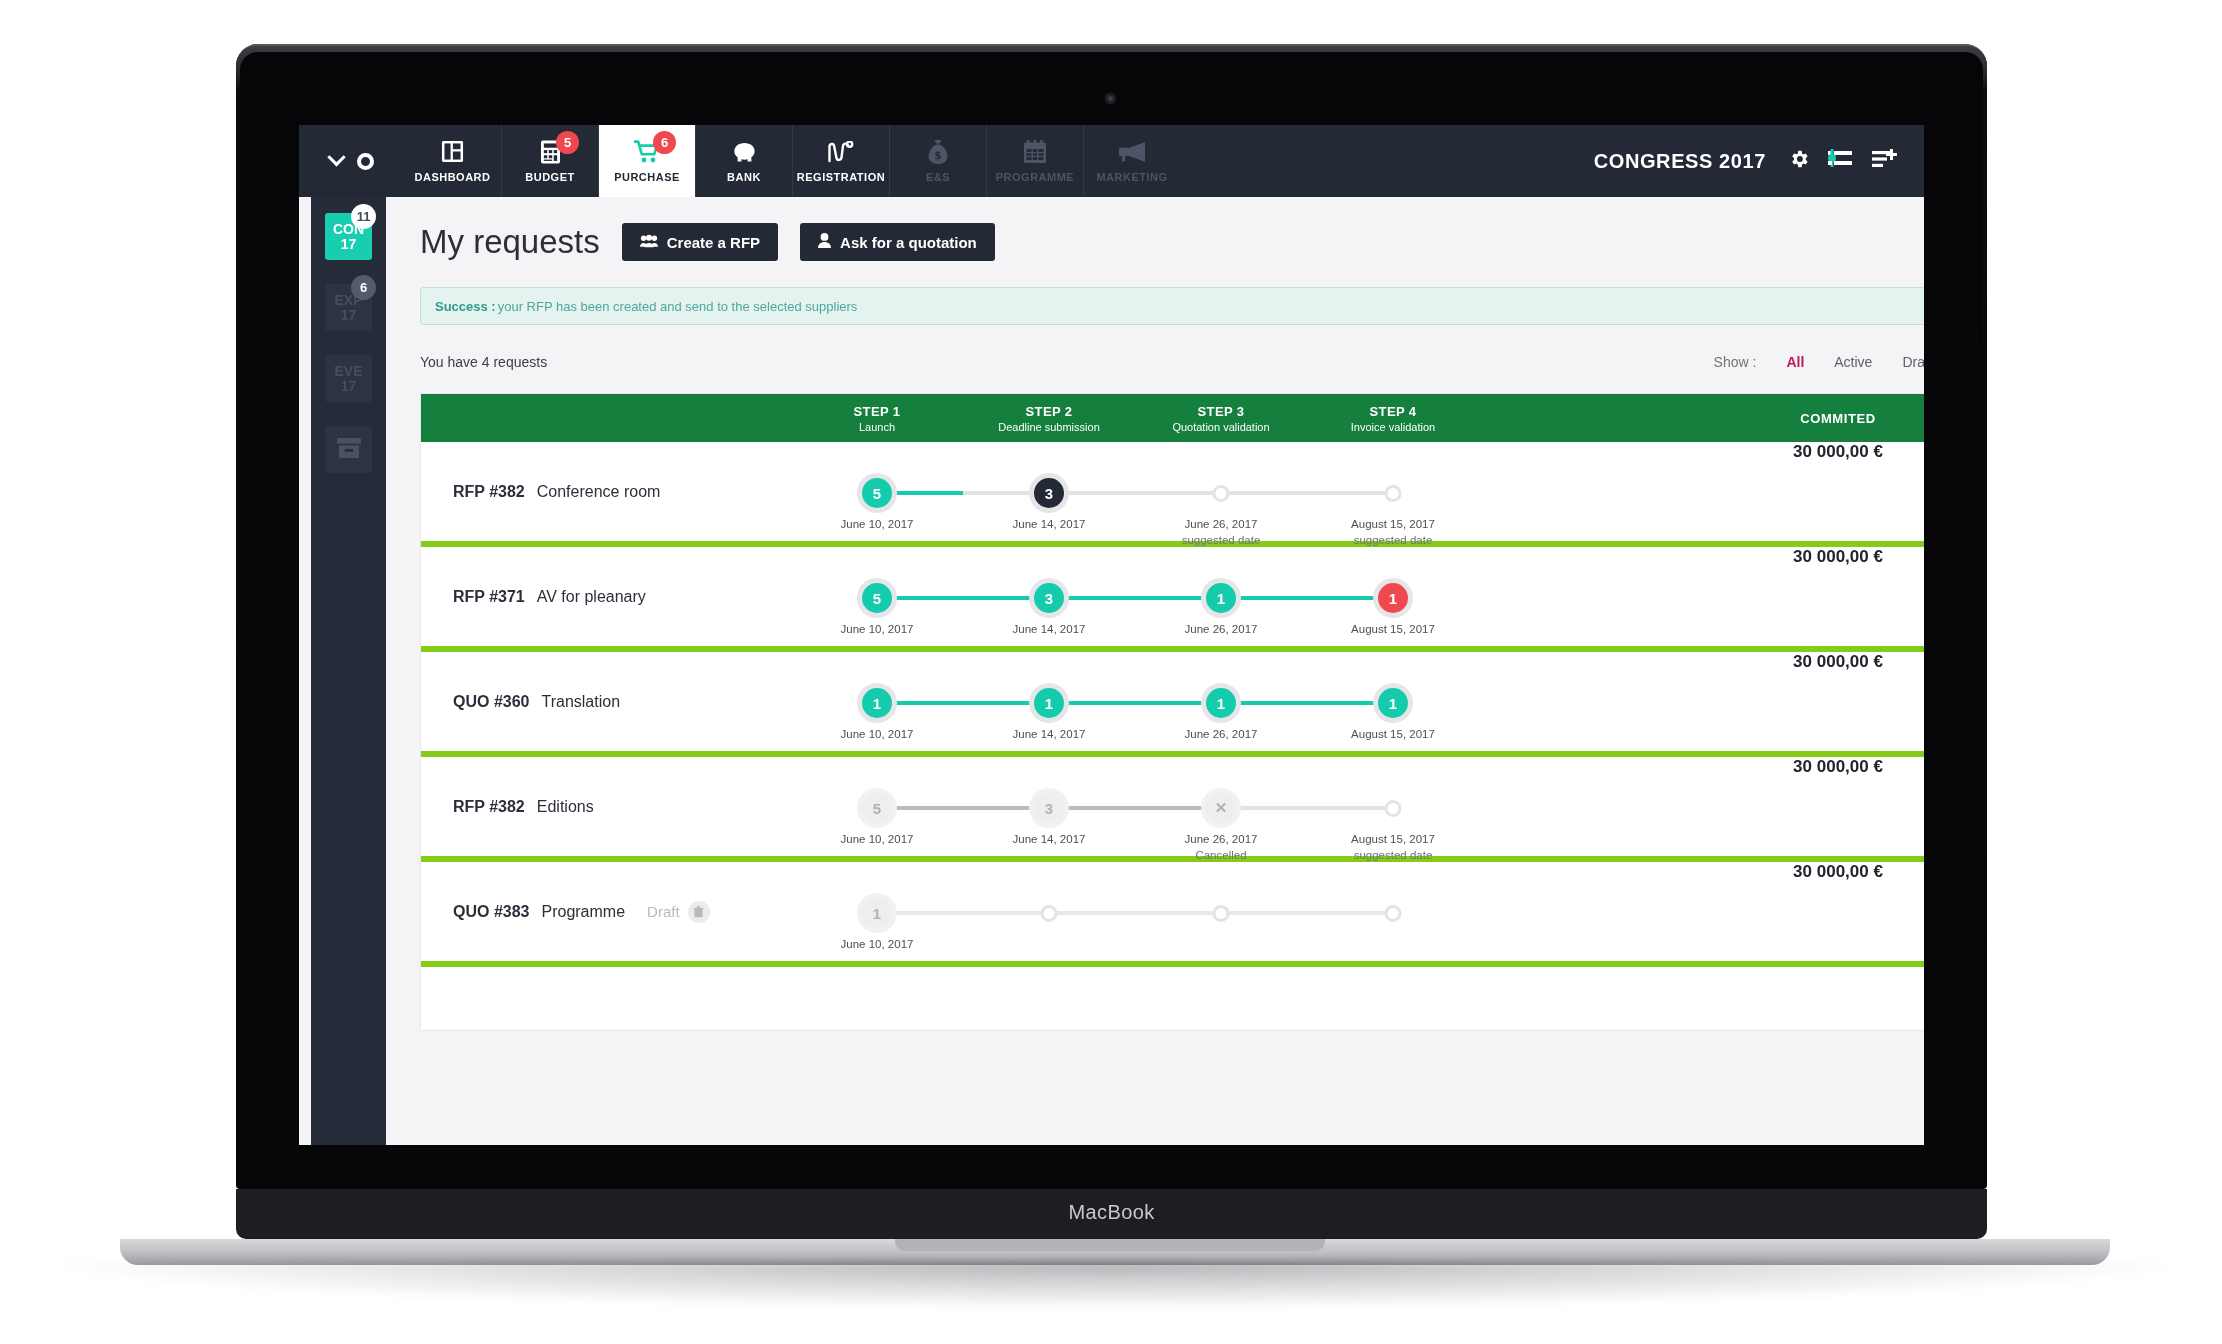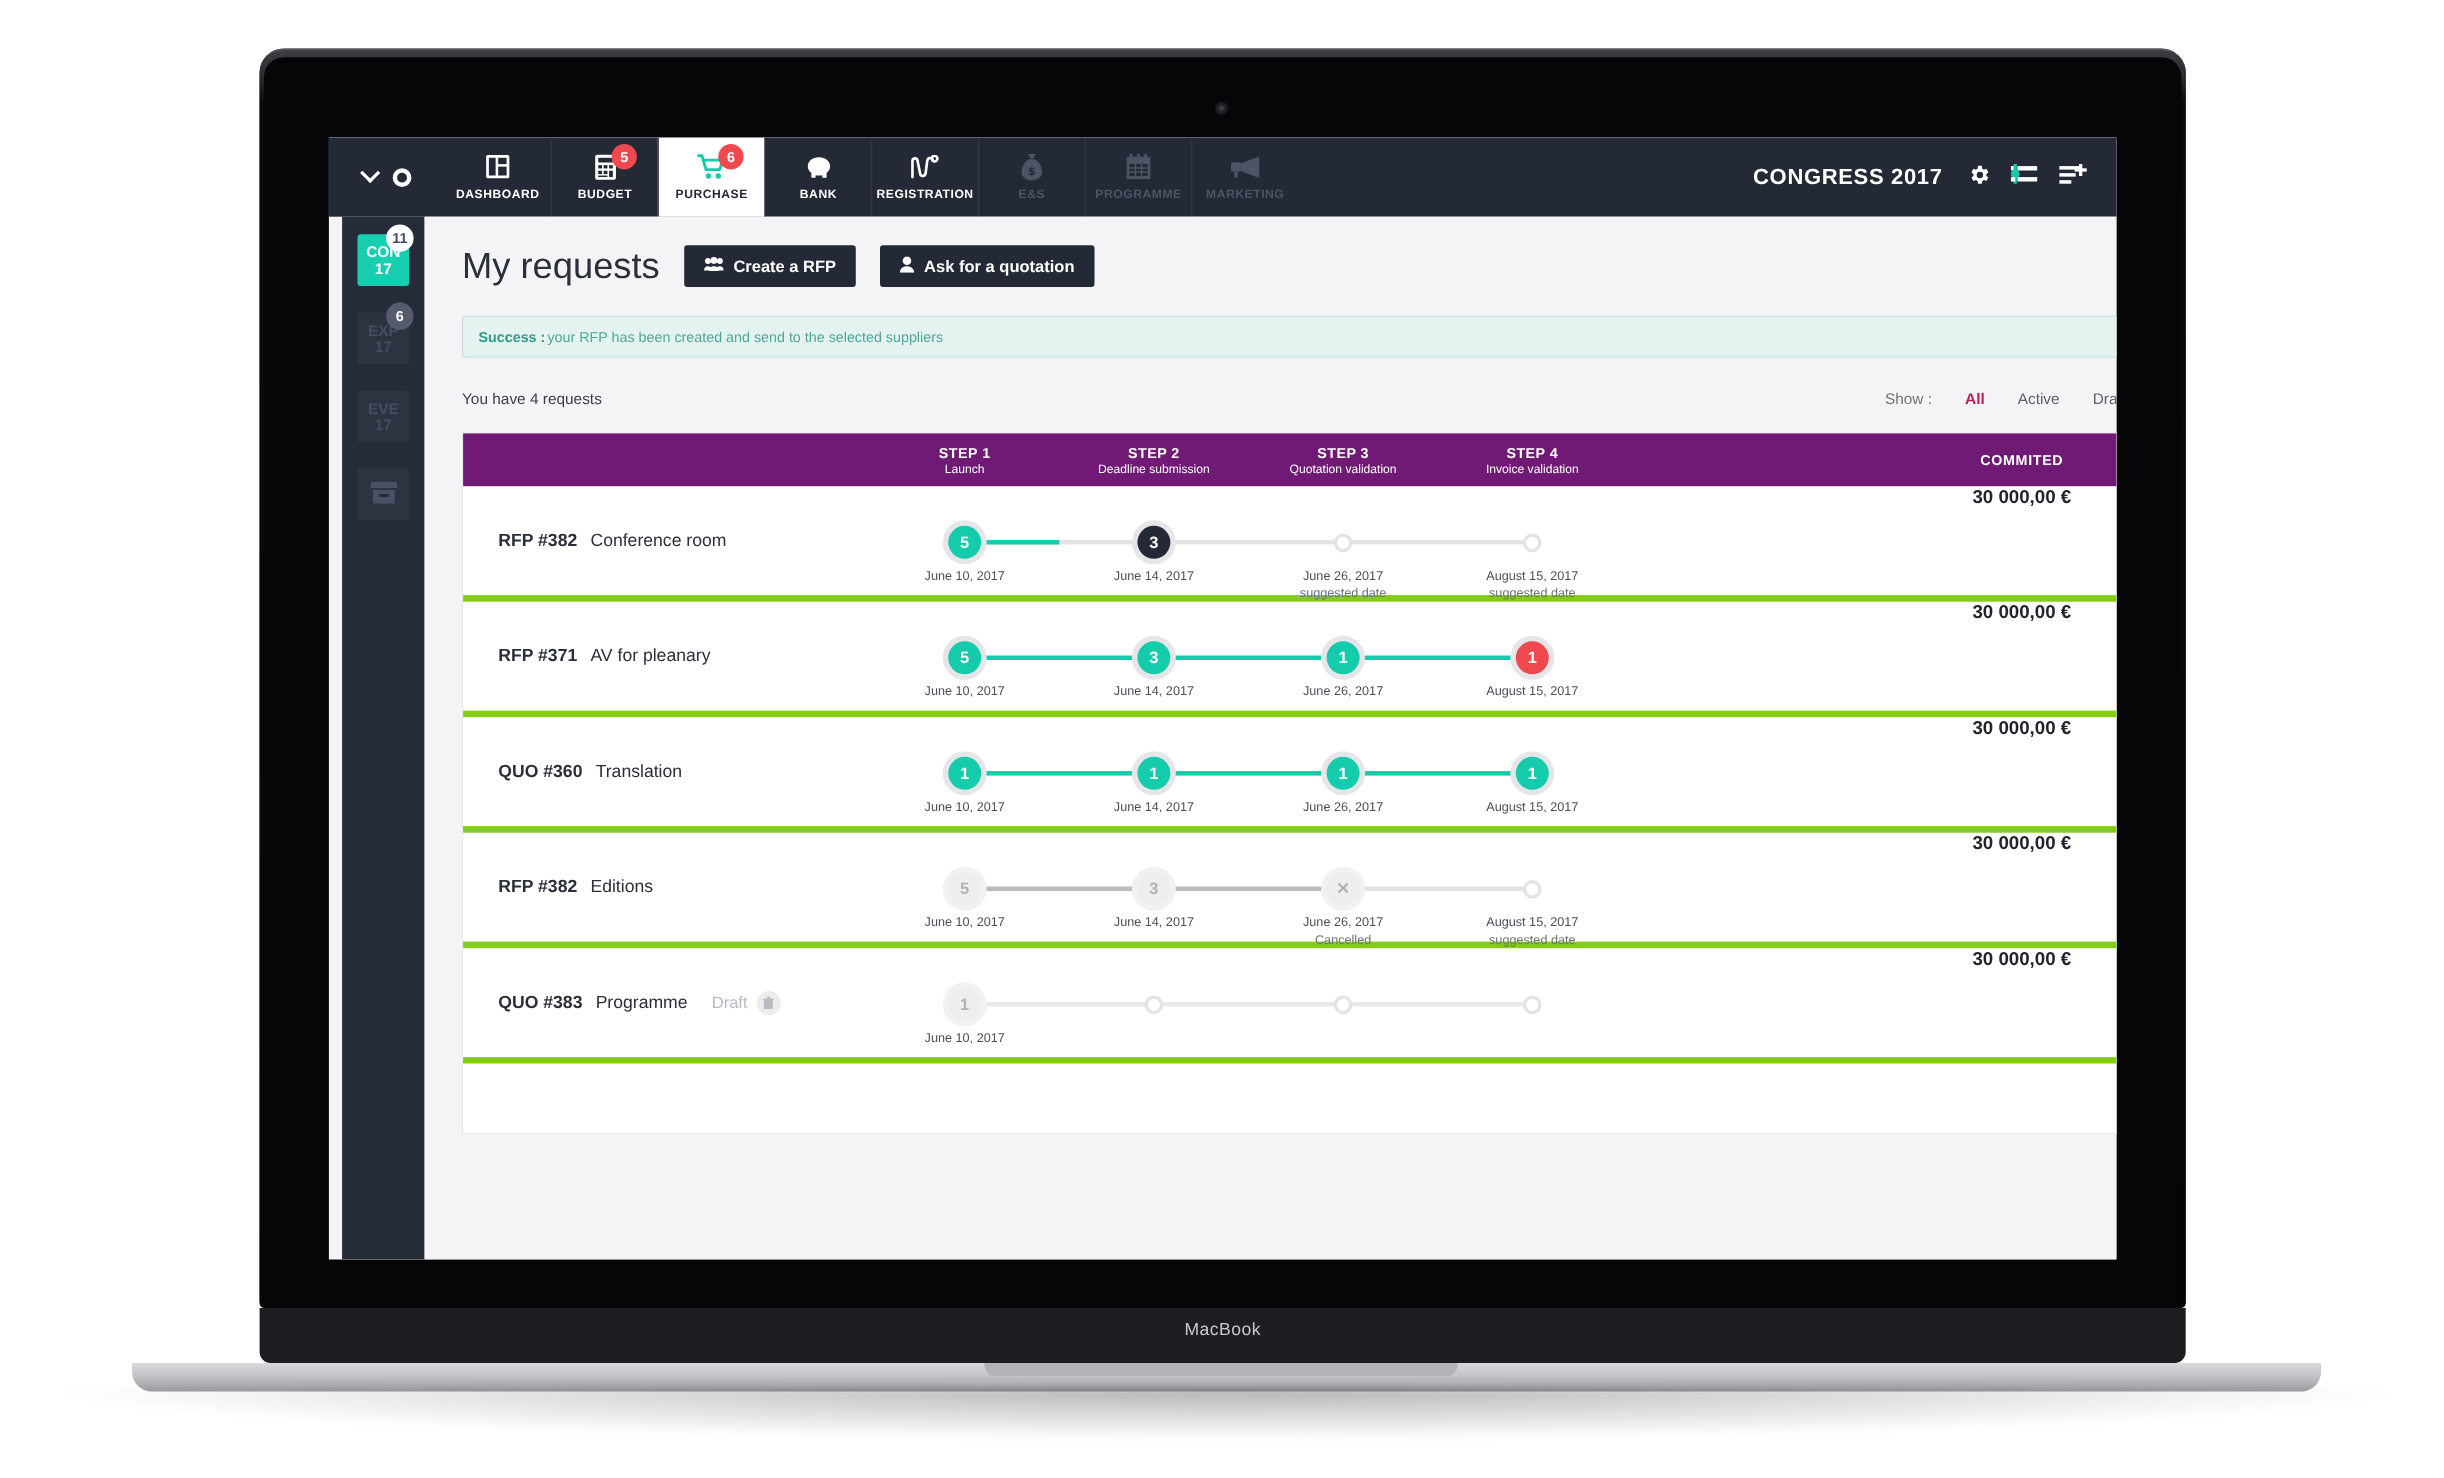--- a/index.html
+++ b/index.html
@@ -60,21 +60,21 @@
   .laptop-base {
     position: absolute;
     left: 236px; top: 1189px;
     width: 1751px; height: 50px;
     background: #1d1e21;
     border-radius: 0 0 10px 10px;
   }
   .base-label {
     position:absolute; left:0; top:12px; width:100%;
     text-align:center; color:#c8c9cc;
-    font-size: 16px; letter-spacing: 0.4px;
+    font-size: 20px; letter-spacing: 0.4px;
     font-family: "Liberation Sans", sans-serif;
   }
   .base-foot {
     position:absolute; left:120px; top:1239px; width:1990px; height:26px;
     background: linear-gradient(180deg,#d9d9dc 0%, #c2c3c6 45%, #9d9ea2 100%);
     border-radius: 0 0 18px 18px;
   }
   .base-notch {
     position:absolute; left:895px; top:1239px; width:430px; height:12px;
     background:#b2b3b7; border-radius: 0 0 10px 10px;
@@ -215,21 +215,21 @@
   .search input::placeholder { color:#a9acb4; }
   .search-icon { position:absolute; right:7px; top:6px; }
 
   .card {
     margin:16px 34px 0 34px;
     background:#ffffff;
     border:1px solid #e7e7ea;
     border-bottom:none;
   }
   .thead {
-    height:48px; background:#701a75; color:#ffffff;
+    height:48px; background:#15803d; color:#ffffff;
     display:flex; align-items:center;
   }
   .th-name { width:370px; }
   .th-step { width:172px; text-align:center; }
   .th-step .t1 { font-size:13px; font-weight:bold; letter-spacing:0.4px; }
   .th-step .t2 { font-size:11px; margin-top:2px; }
   .th-commited { flex:1; text-align:center; font-size:13px; font-weight:bold; letter-spacing:0.6px; }
 
   .row {
     display:flex; height:105px;

